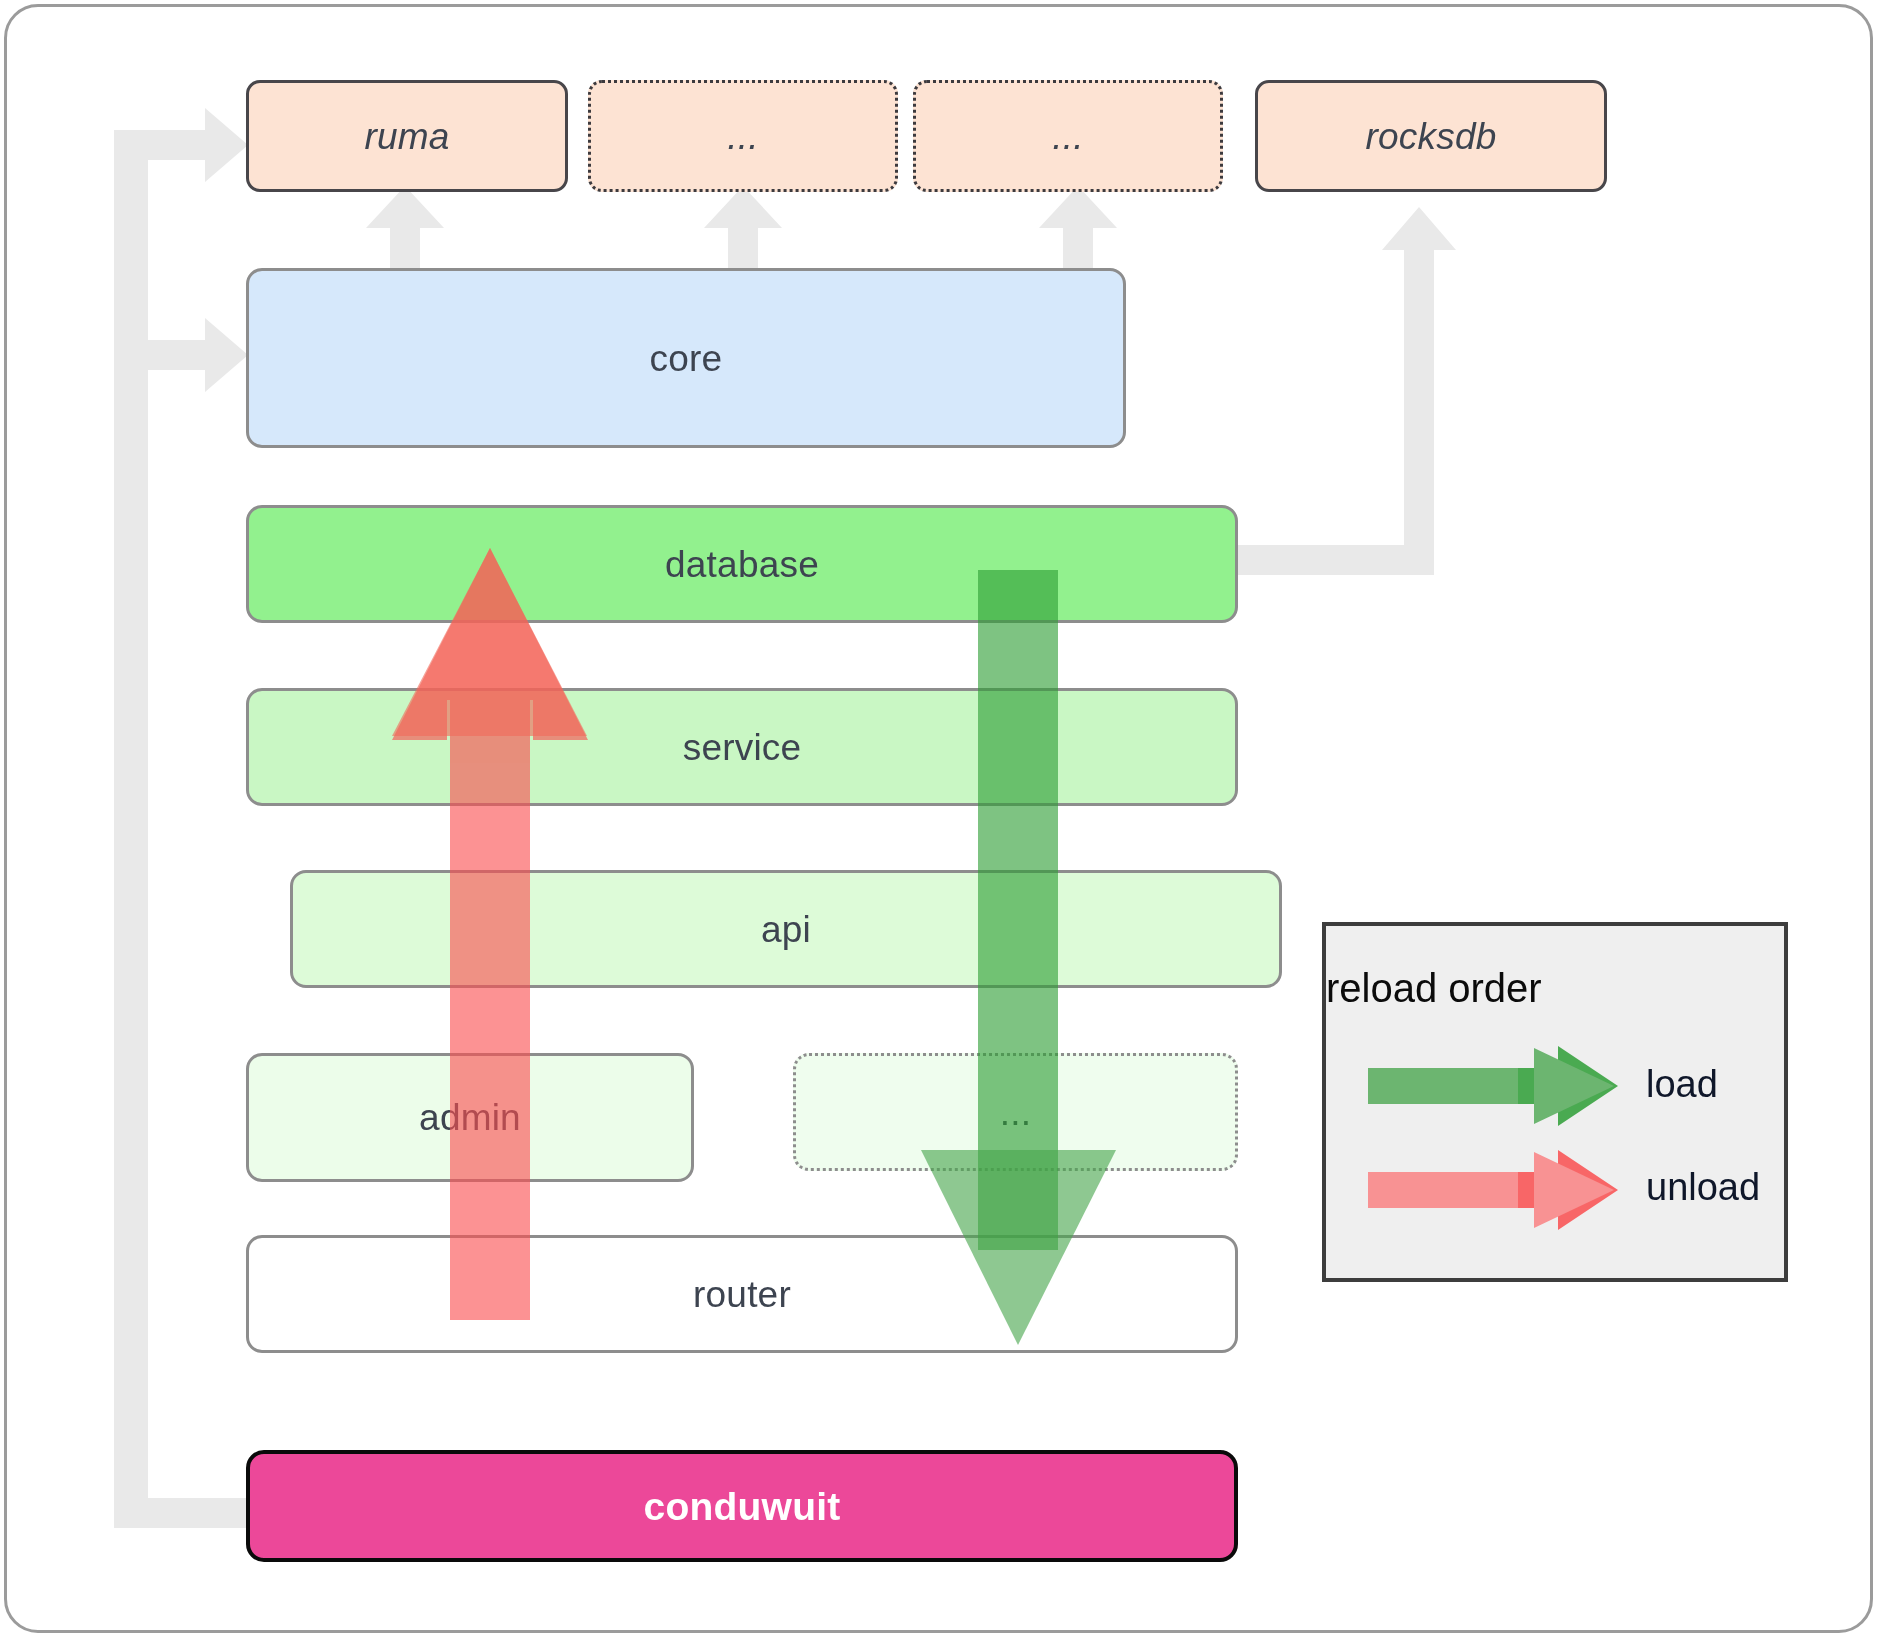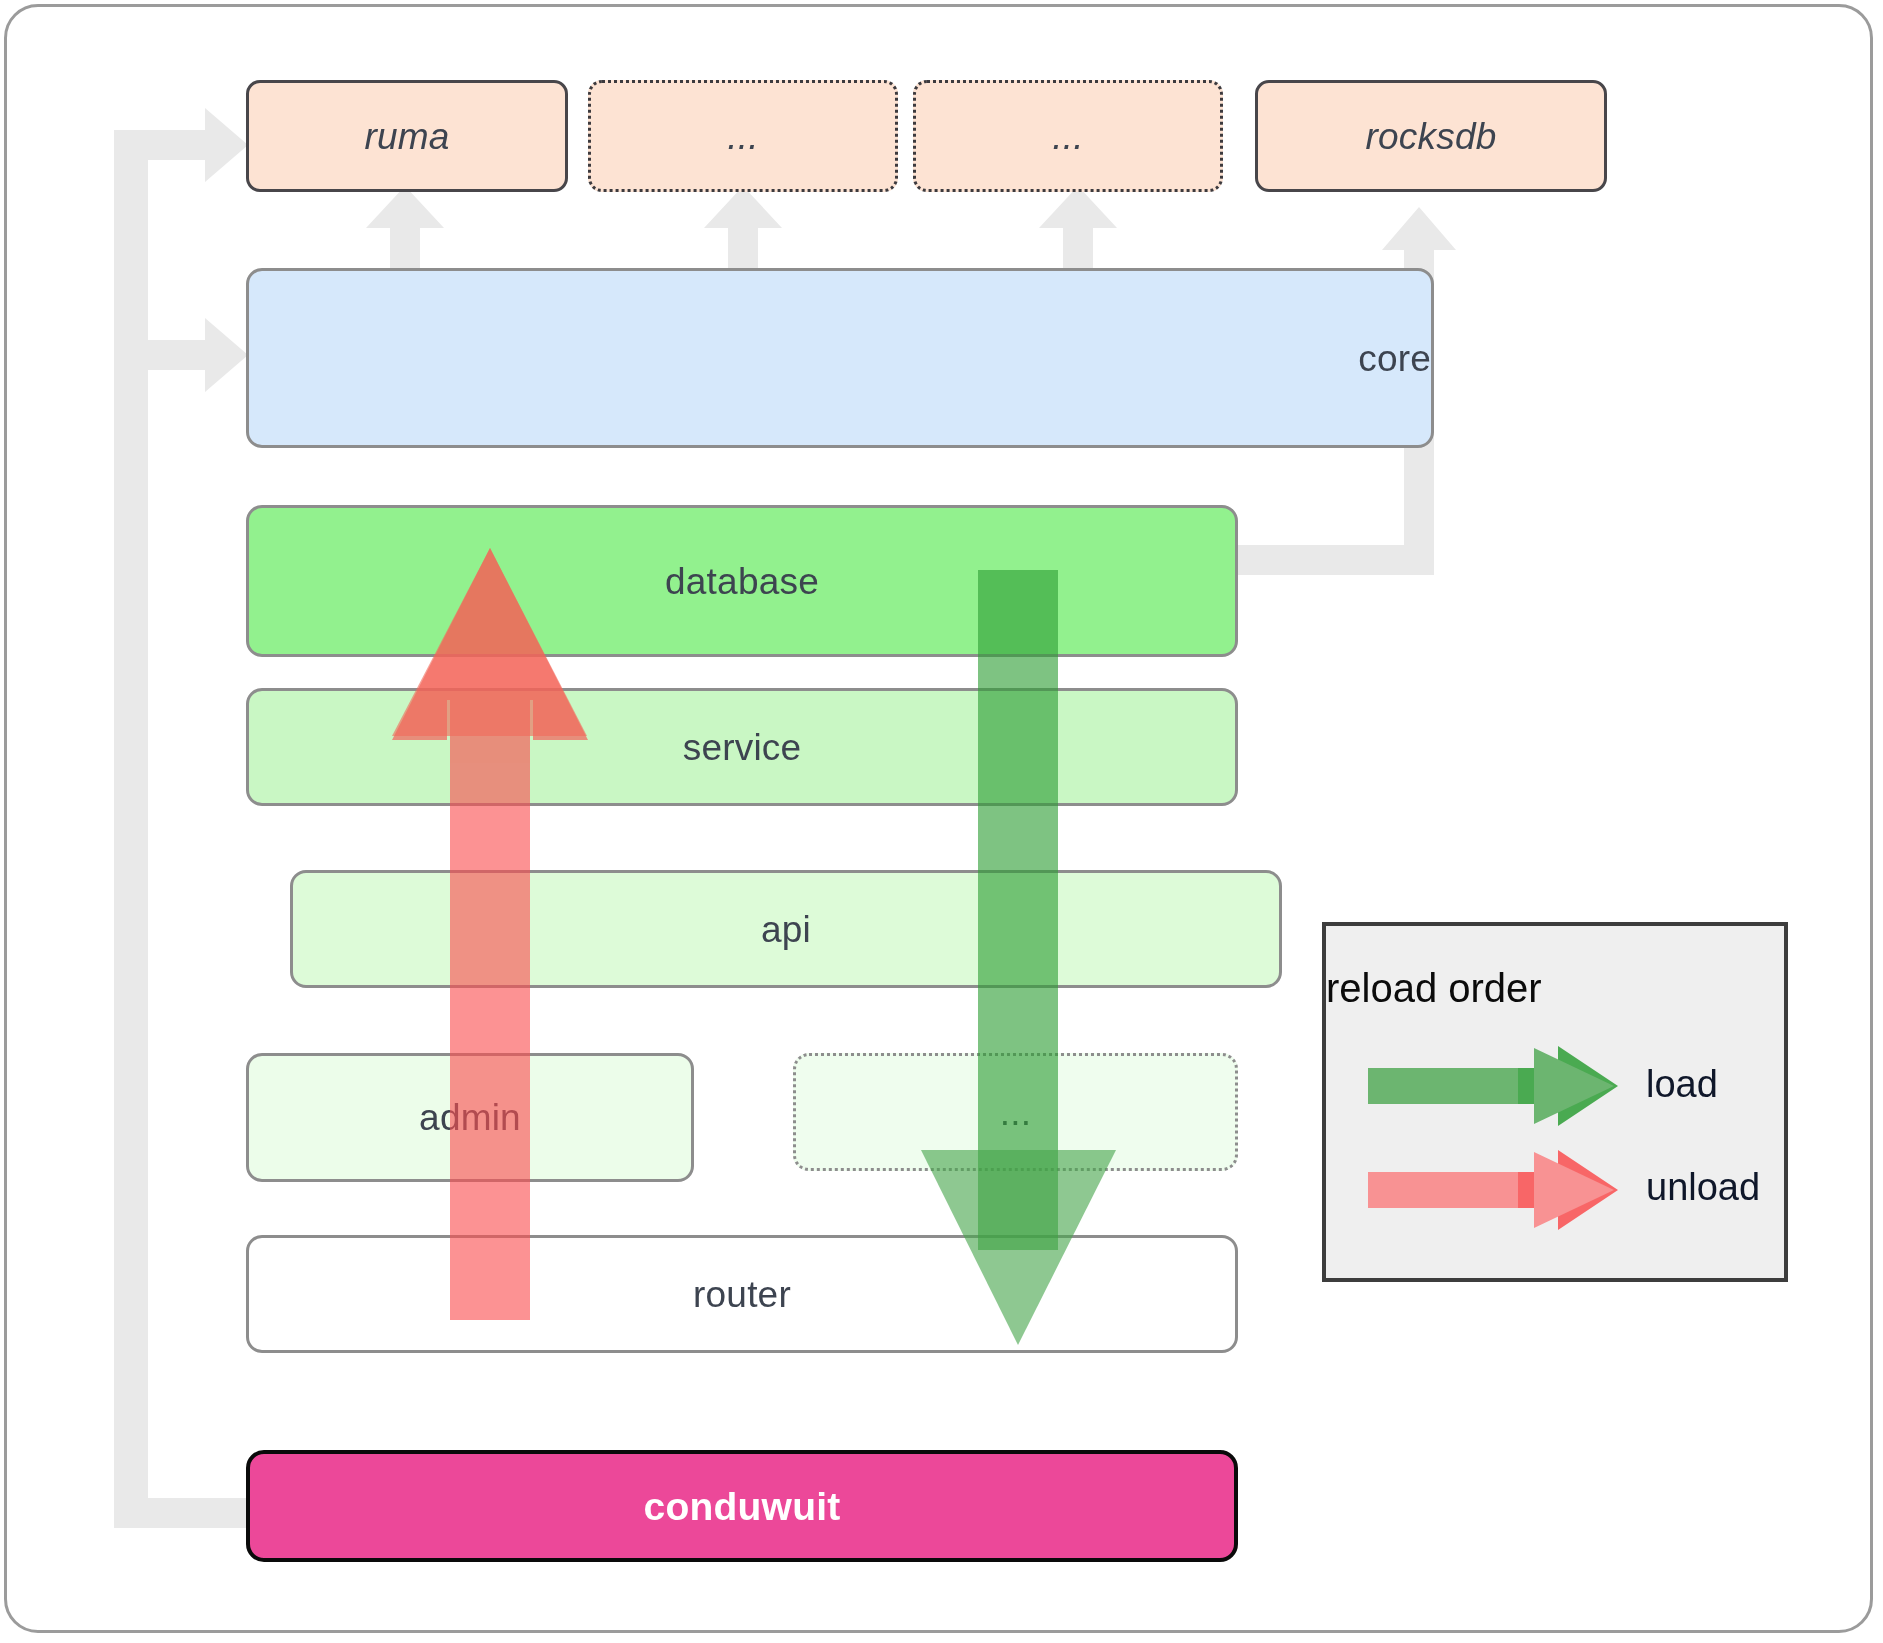--- a/index.html
+++ b/index.html
@@ -182,25 +182,25 @@
   </div>
 
   <div class="node crate dotted" style="left:913px; top:80px; width:310px;">
     <span class="lbl dots-lbl">...</span>
   </div>
 
   <div class="node crate solid" style="left:1255px; top:80px; width:352px;">
     <span class="lbl">rocksdb</span>
   </div>
 
-  <div class="node core-box" style="left:246px; top:268px; width:1188px; height:180px;justify-content:flex-end;">
+  <div class="node core-box" style="left:246px; top:268px; width:880px; height:180px;">
     <span class="lbl">core</span>
   </div>
 
-  <div class="node db-box" style="left:246px; top:505px; width:992px; height:152px;">
+  <div class="node db-box" style="left:246px; top:505px; width:992px; height:118px;">
     <span class="lbl">database</span>
   </div>
 
   <div class="node service-box" style="left:246px; top:688px; width:992px; height:118px;">
     <span class="lbl">service</span>
   </div>
 
   <div class="node api-box" style="left:246px; top:870px; width:992px; height:118px;">
     <span class="lbl">api</span>
   </div>

